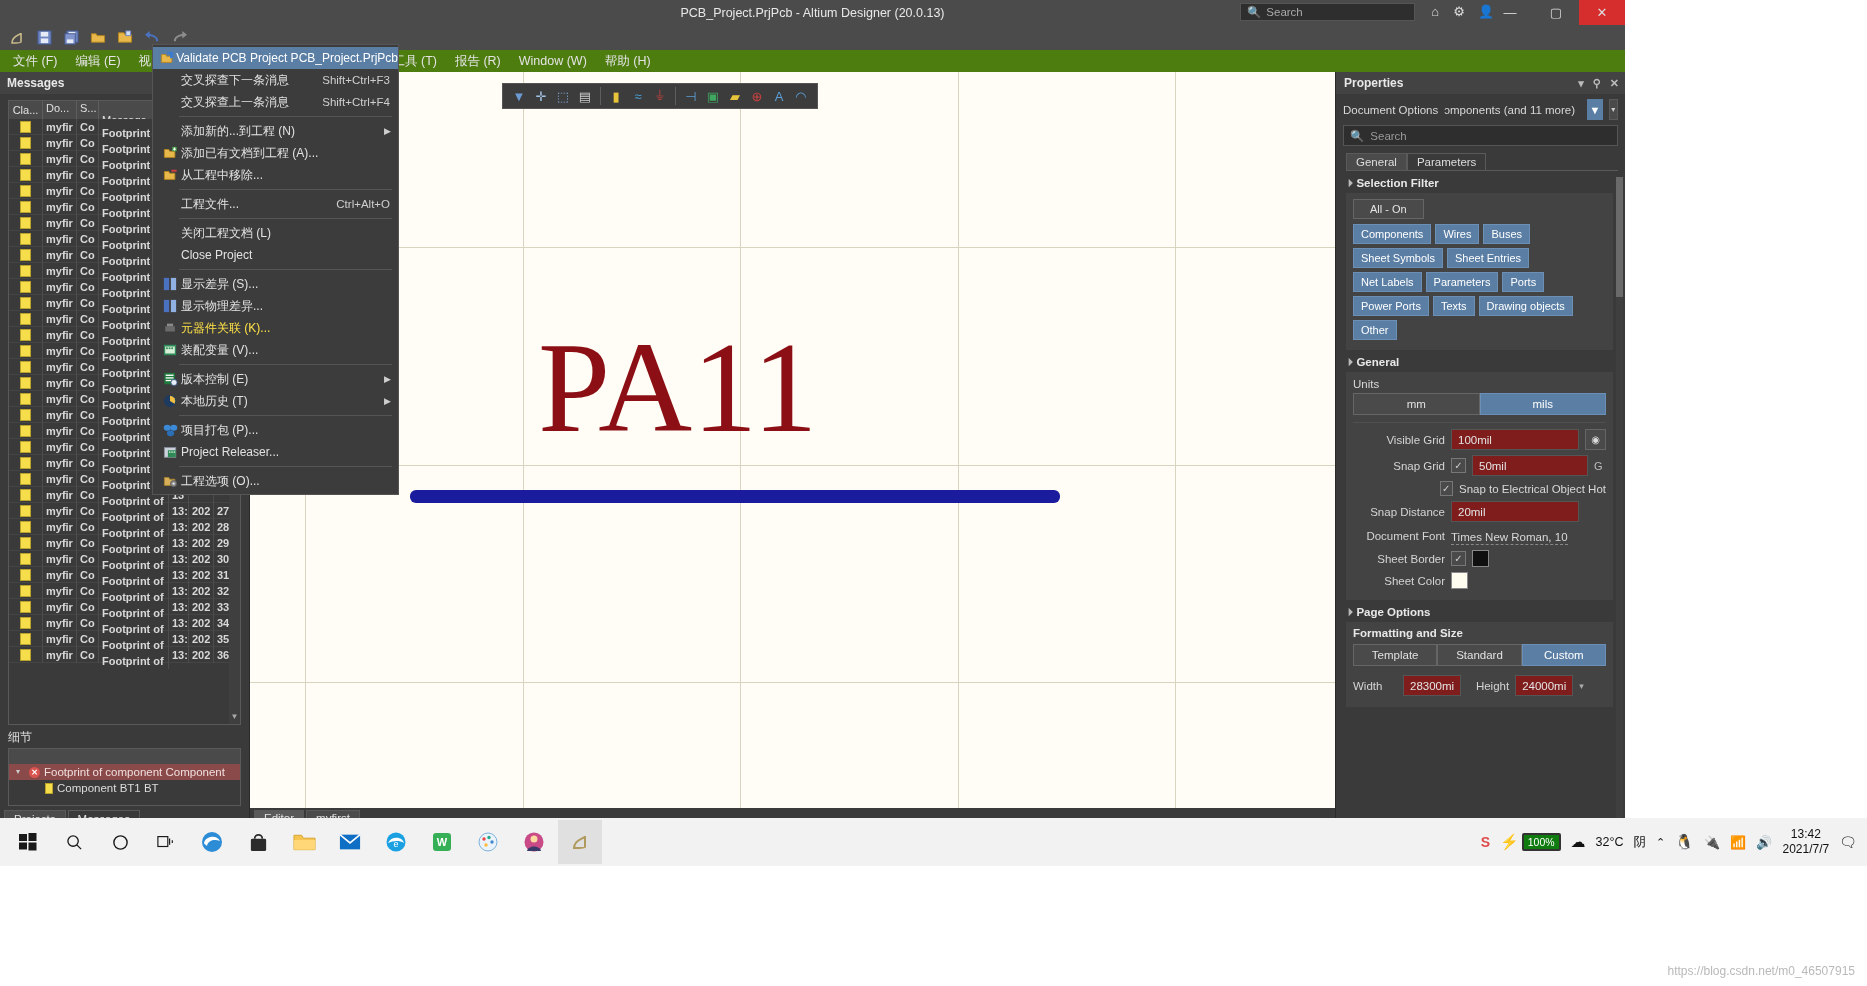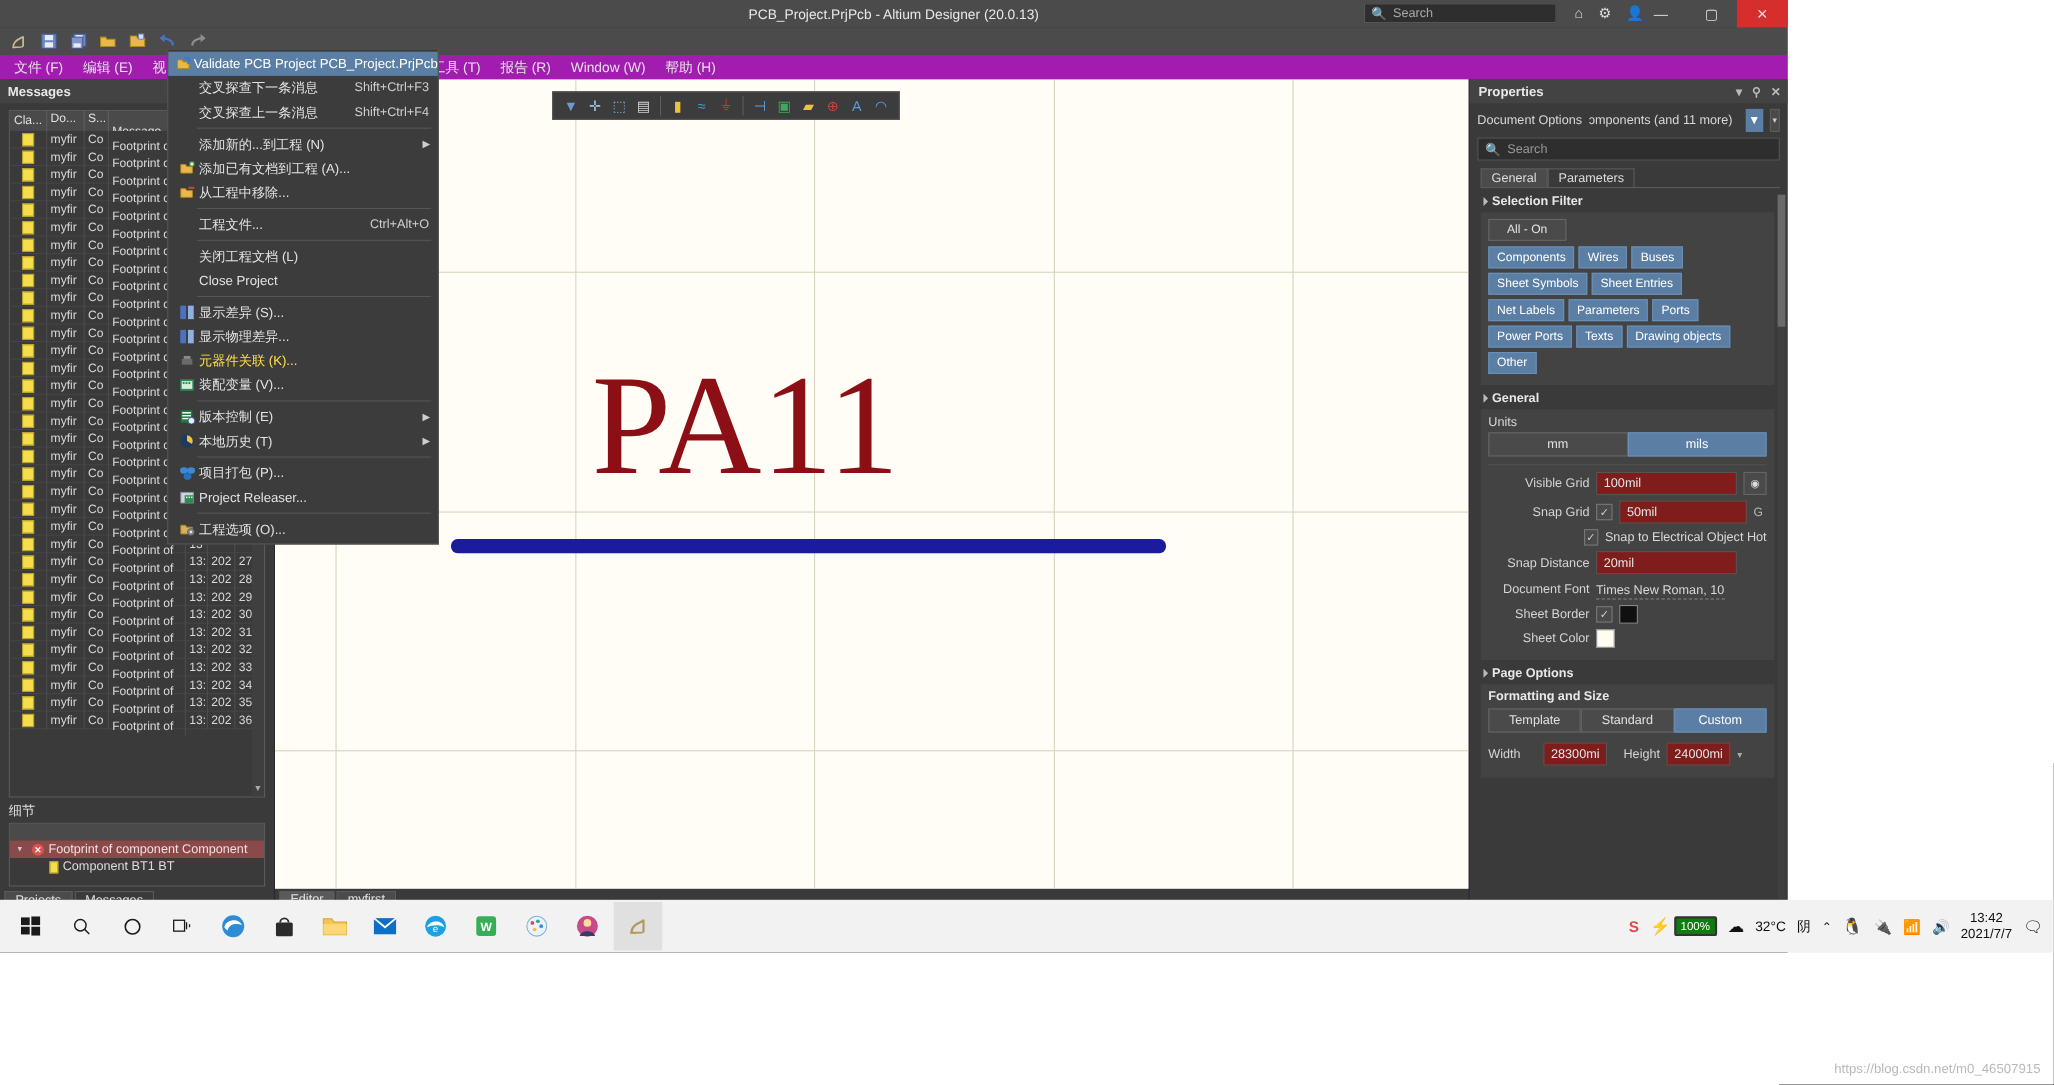--- a/index.html
+++ b/index.html
@@ -49,21 +49,21 @@
 
   
   .qat {
     height: 25px; background: #4b4b4b; display: flex; align-items: center;
     gap: 9px; padding-left: 8px; flex: 0 0 25px;
   }
   .qat-icon { width: 18px; height: 18px; display:flex; align-items:center; justify-content:center; font-size: 14px; }
 
   
   .menubar {
-    height: 22px; background: #a21caf; display: flex; align-items: center;
+    height: 22px; background: #4d7c0f; display: flex; align-items: center;
     padding-left: 4px; flex: 0 0 22px; position: relative; z-index: 5;
   }
   .menu-item {
     padding: 2px 9px; color: #e4e4e4; font-size: 12.5px; height: 22px;
     display: flex; align-items: center; white-space: nowrap;
   }
   .menu-item.active { background: #5a7ea4; color: #fff; }
 
   
   .body-row { flex: 1; display: flex; min-height: 0; position: relative; }
@@ -83,21 +83,21 @@
     border: 1px solid #5a5a5a; display: flex; flex-direction: column; min-height: 0;
     position: relative;
   }
   .msg-header { display: flex; height: 18px; background: #4a4a4a; flex: 0 0 18px; }
   .msg-header div {
     color: #e0e0e0; font-size: 11px; padding: 1px 3px;
     border-right: 1px solid #5e5e5e; overflow: hidden; white-space: nowrap;
   }
   .c-class { width: 34px; } .c-doc { width: 34px; } .c-src { width: 22px; }
   .c-msg { flex: 1; margin-top: 12px; } .c-time { width: 20px; } .c-date { width: 25px; } .c-no { width: 26px; border-right: none !important; }
-  .msg-rows { flex: 1; overflow: hidden; }
+  .msg-rows { flex: 1; overflow: hidden; font-weight: bold; }
   .msg-row { display: flex; height: 16px; border-bottom: 1px solid #454545; align-items: center; }
   .msg-row > div {
     font-size: 11px; color: #d8d8d8; padding: 0 3px; white-space: nowrap; overflow: hidden;
     border-right: 1px solid #4d4d4d; height: 16px; line-height: 16px;
   }
   .warn-chip {
     display:inline-block; width: 11px; height: 12px; background: #f5dd4b;
     border: 1px solid #b9a32b; vertical-align: middle;
   }
   .c-class { display: flex; align-items: center; justify-content: center; }

